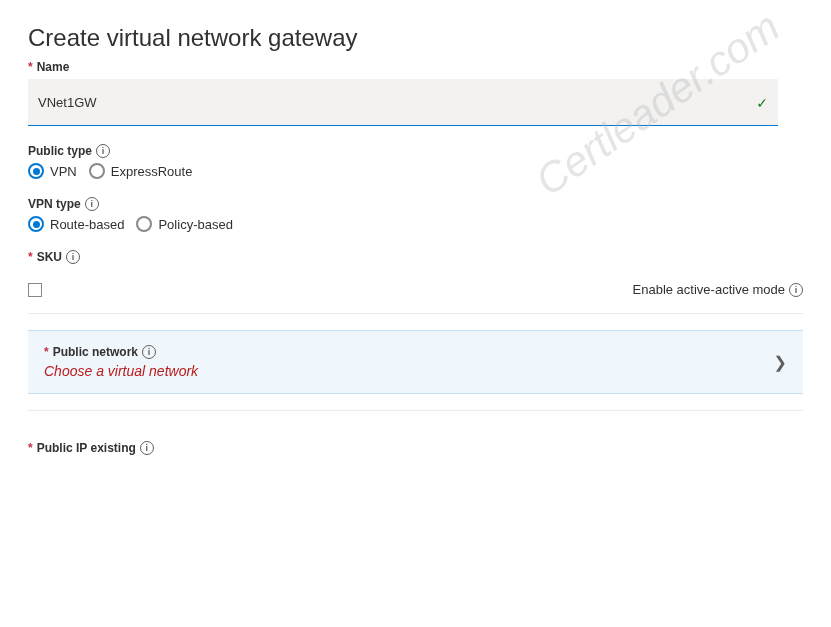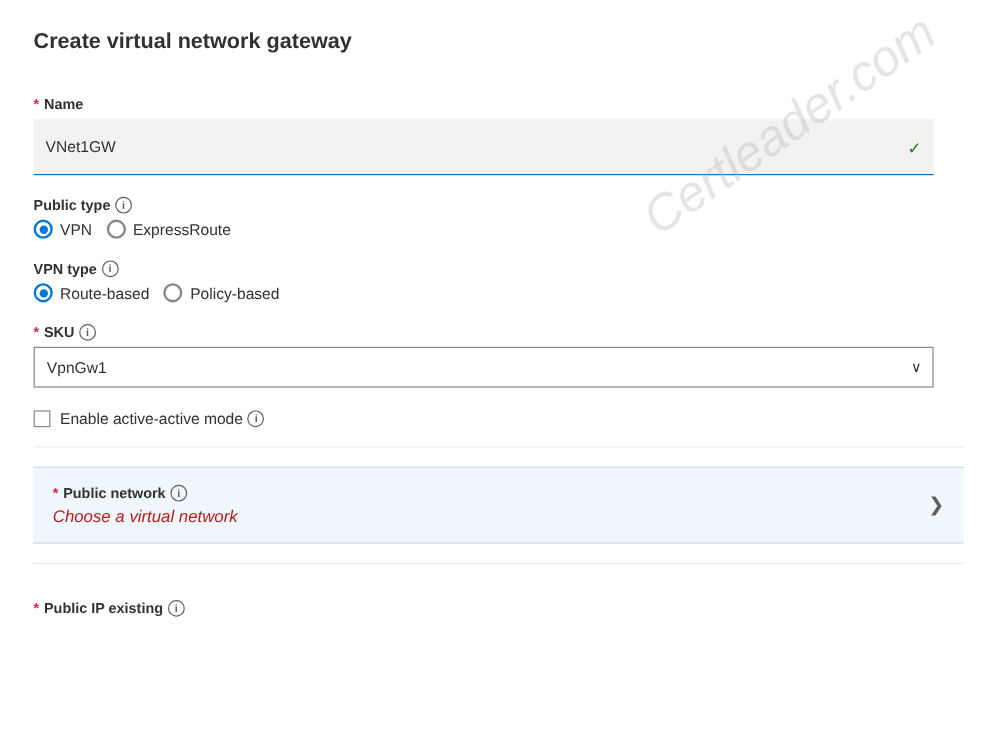--- a/index.html
+++ b/index.html
@@ -34,24 +34,24 @@
       font-size: 42px;
       color: rgba(180, 180, 180, 0.35);
       transform: rotate(-35deg);
       pointer-events: none;
       font-style: italic;
       z-index: 10;
       white-space: nowrap;
     }
 
     .page-title {
-      font-size: 18px;
-      font-weight: 700;
-      color: #323130;
-      margin-bottom: 35px;
+      font-size: 24px;
+      font-weight: 400;
+      color: #323130;
+      margin-bottom: 8px;
     }
 
     .field-group {
       margin-bottom: 18px;
     }
 
     .field-label {
       font-size: 12px;
       font-weight: 600;
       color: #323130;
@@ -175,20 +175,21 @@
       pointer-events: none;
       color: #323130;
       font-size: 12px;
     }
 
     .checkbox-row {
       display: flex;
       align-items: center;
       gap: 8px;
       margin-top: 4px;
+      justify-content: space-between;
     }
 
     .checkbox-box {
       width: 14px;
       height: 14px;
       border: 1px solid #8a8886;
       background: #fff;
       display: inline-flex;
       align-items: center;
       justify-content: center;
@@ -304,28 +305,20 @@
       </label>
     </div>
   </div>
 
   <div class="field-group">
     <div class="field-label">
       <span class="required-star">*</span>
       <span>SKU</span>
       <span class="info-icon">i</span>
     </div>
-    <div class="dropdown-wrapper">
-      <select class="dropdown">
-        <option>VpnGw1</option>
-        <option>VpnGw2</option>
-        <option>VpnGw3</option>
-      </select>
-      <span class="dropdown-arrow">∨</span>
-    </div>
   </div>
 
   <div class="checkbox-row">
     <div class="checkbox-box"></div>
     <label class="checkbox-label">
       <span>Enable active-active mode</span>
       <span class="info-icon">i</span>
     </label>
   </div>
 

